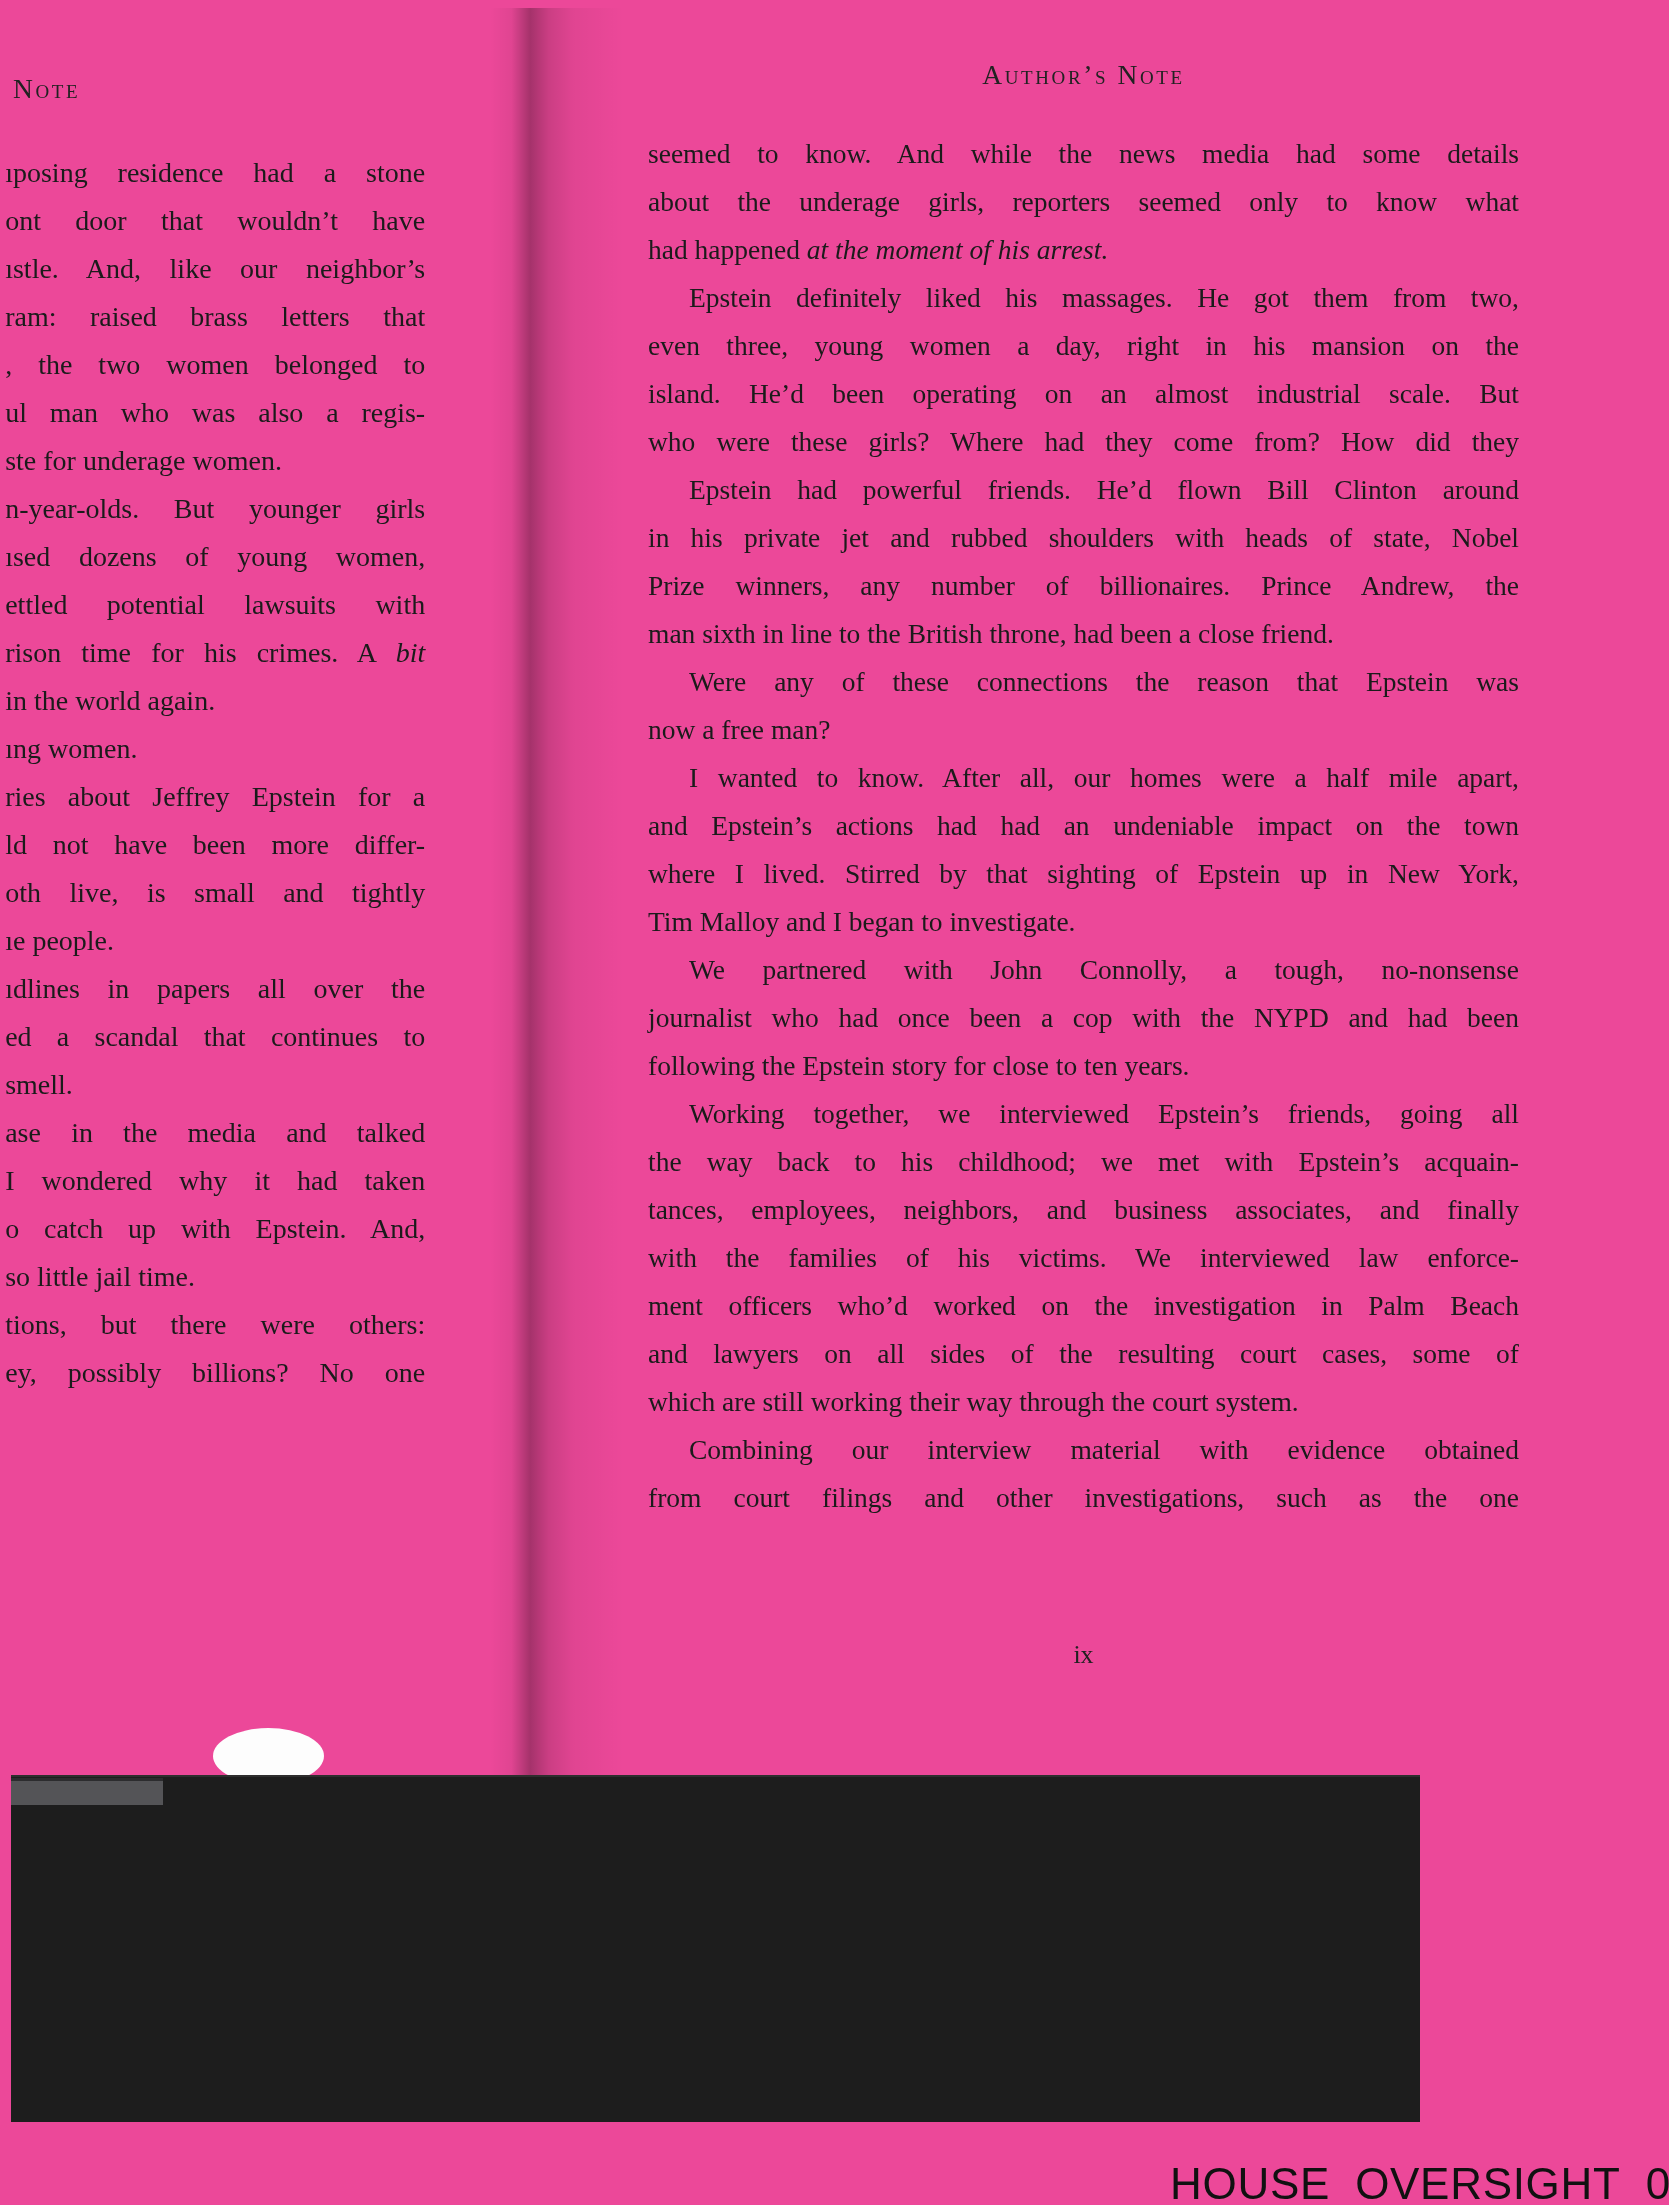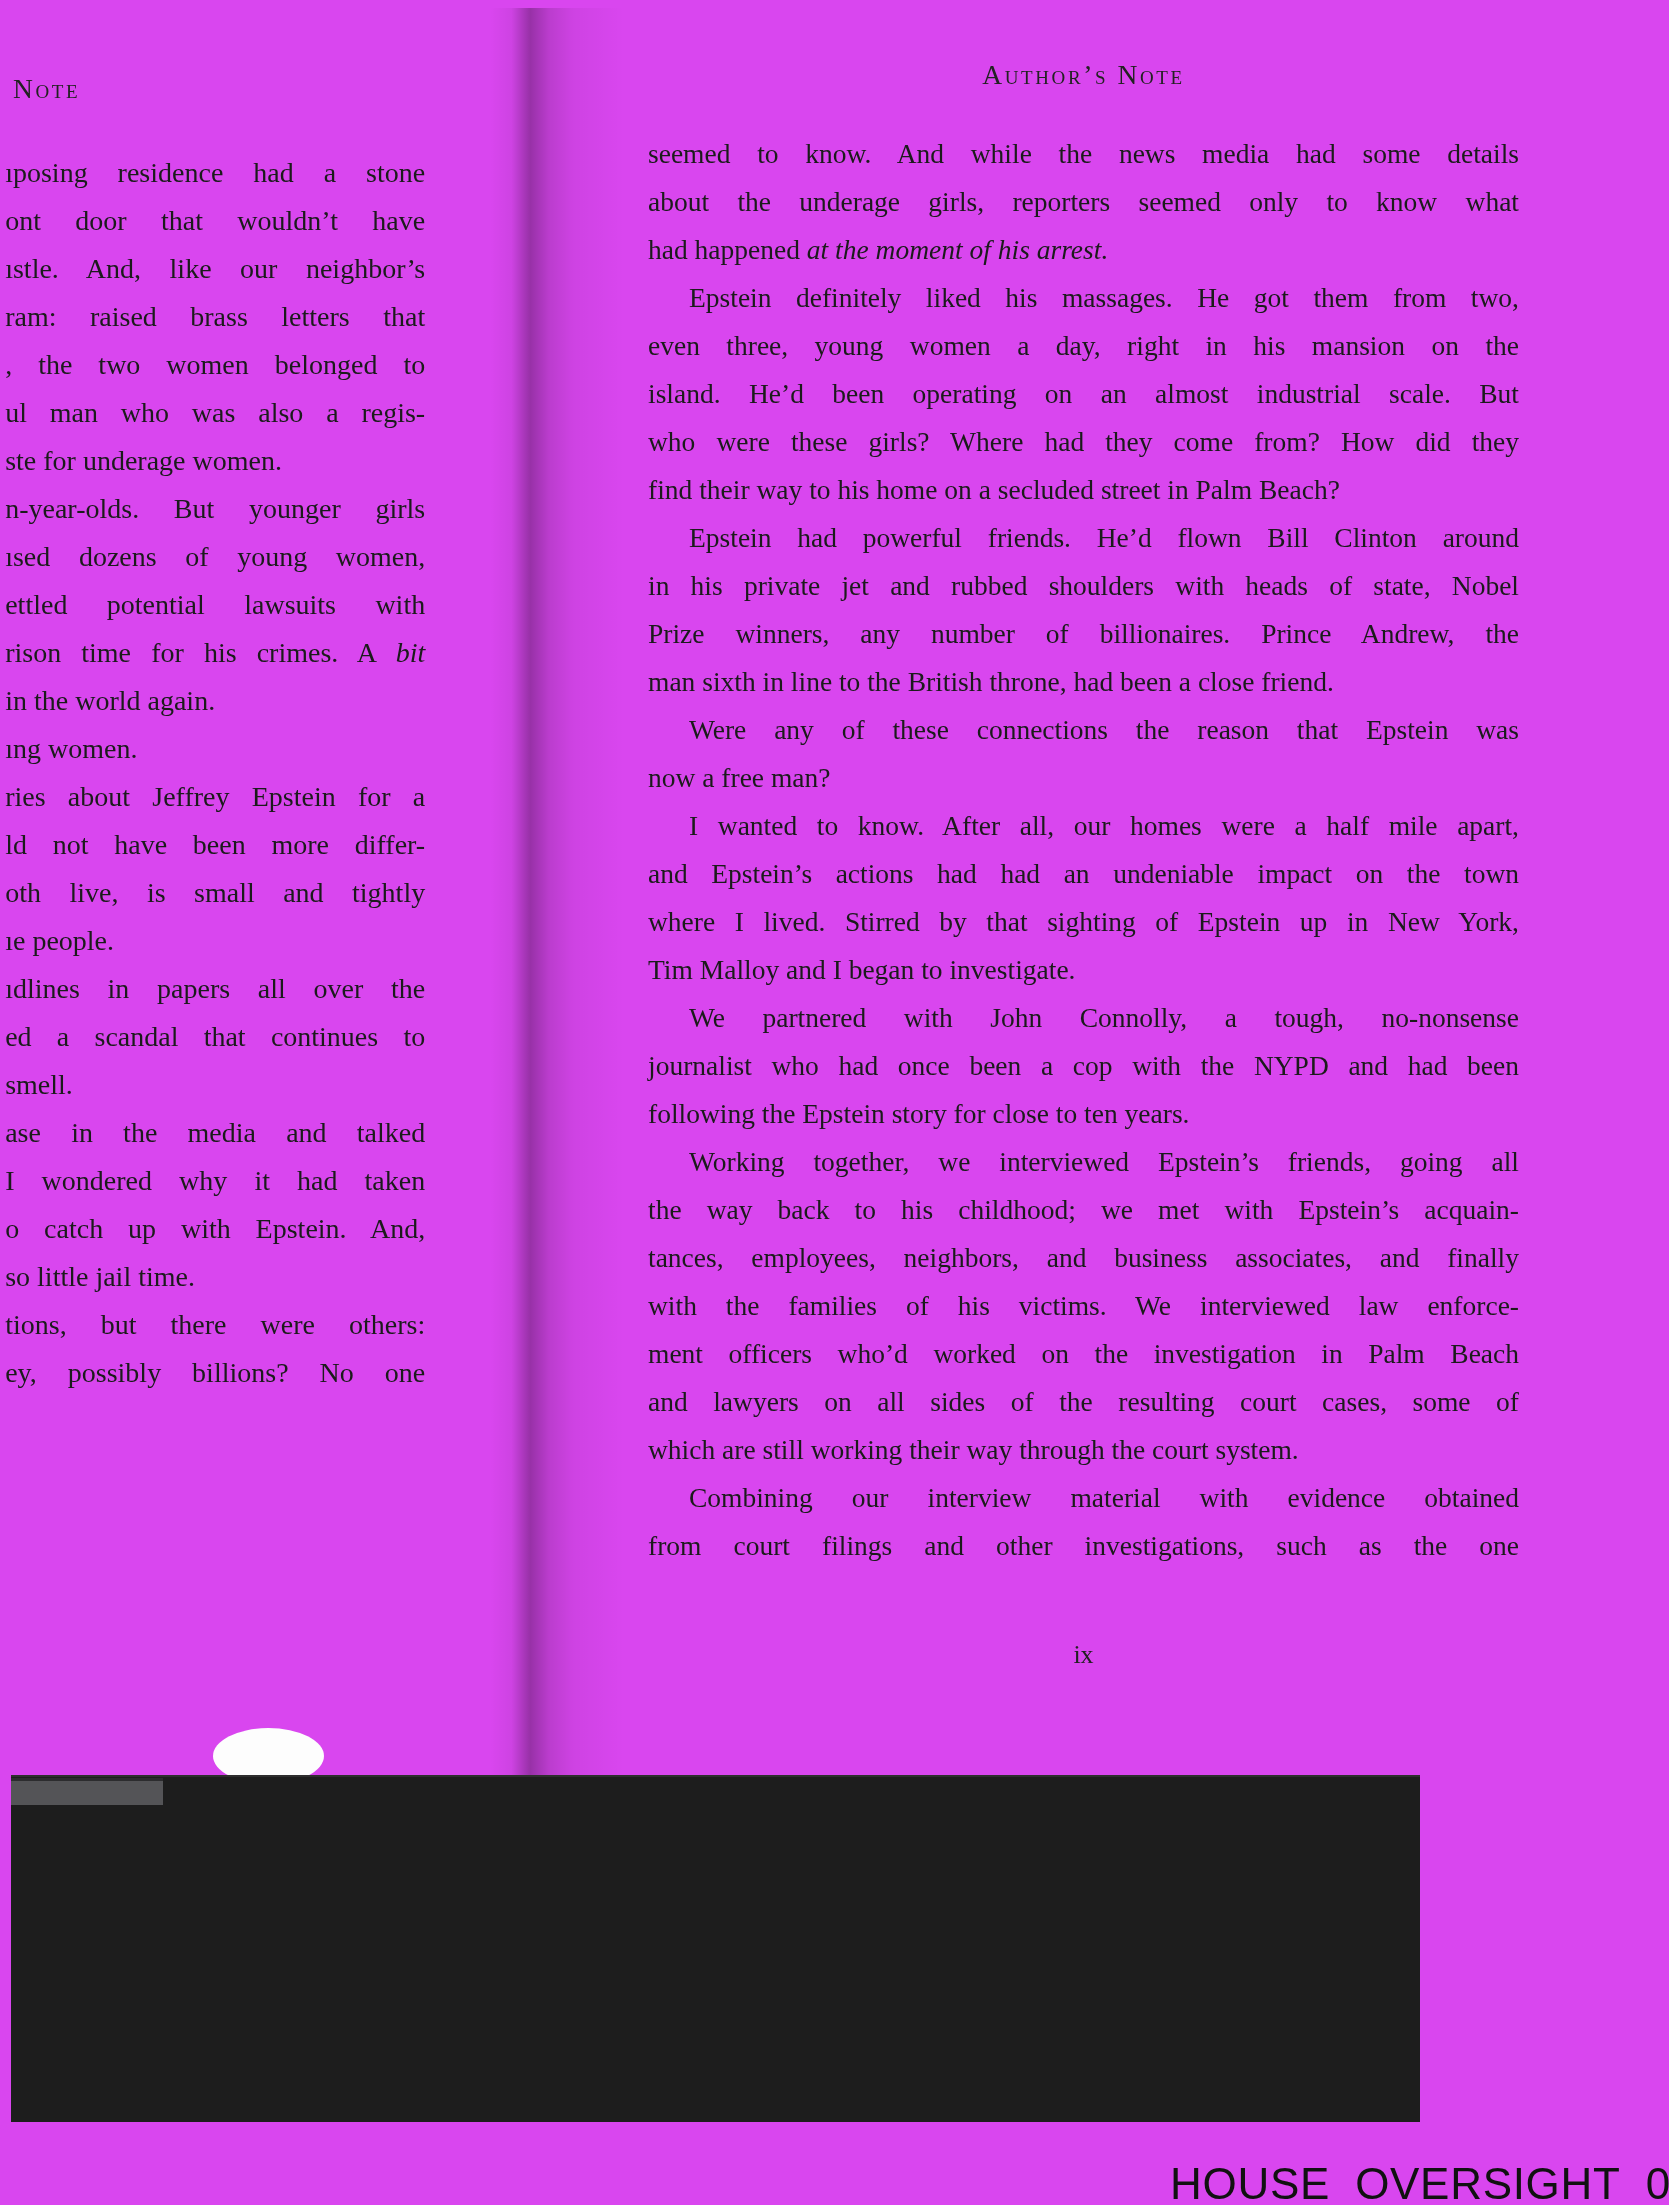--- a/index.html
+++ b/index.html
@@ -1,19 +1,19 @@
 <!DOCTYPE html>
 <html style="font-size:10.5px"><head>
 <meta charset="utf-8">
 <style>
   html,body{margin:0;padding:0;background:#e9e9e9;}
   .sheet{
     position:relative;
     width:1669px;height:2205px;
-    background:#d946ef;
+    background:#ec4899;
     overflow:hidden;
     font-family:"Liberation Serif", serif;
     color:#1b1b1b;
   }
   
   .spine{
     position:absolute;left:490px;top:7.9px;width:134px;height:1767px;
     background:linear-gradient(90deg,
       rgba(0,0,0,0) 0%,
       rgba(0,0,0,0.05) 16%,
@@ -114,21 +114,20 @@
 
   <div class="col col-right">
 
   <div class="line"><span>seemed to know. And while the news media had some details</span><em></em></div>
       <div class="line"><span>about the underage girls, reporters seemed only to know what</span><em></em></div>
       <div class="line end"><span>had happened </span><em>at the moment of his arrest.</em></div>
       <div class="line indent"><span>Epstein definitely liked his massages. He got them from two,</span><em></em></div>
       <div class="line"><span>even three, young women a day, right in his mansion on the</span><em></em></div>
       <div class="line"><span>island. He’d been operating on an almost industrial scale. But</span><em></em></div>
       <div class="line"><span>who were these girls? Where had they come from? How did they</span><em></em></div>
-      <div class="line end"><span>find their way to his home on a secluded street in Palm Beach?</span><em></em></div>
       <div class="line indent"><span>Epstein had powerful friends. He’d flown Bill Clinton around</span><em></em></div>
       <div class="line"><span>in his private jet and rubbed shoulders with heads of state, Nobel</span><em></em></div>
       <div class="line"><span>Prize winners, any number of billionaires. Prince Andrew, the</span><em></em></div>
       <div class="line end"><span>man sixth in line to the British throne, had been a close friend.</span><em></em></div>
       <div class="line indent"><span>Were any of these connections the reason that Epstein was</span><em></em></div>
       <div class="line end"><span>now a free man?</span><em></em></div>
       <div class="line indent"><span>I wanted to know. After all, our homes were a half mile apart,</span><em></em></div>
       <div class="line"><span>and Epstein’s actions had had an undeniable impact on the town</span><em></em></div>
       <div class="line"><span>where I lived. Stirred by that sighting of Epstein up in New York,</span><em></em></div>
       <div class="line end"><span>Tim Malloy and I began to investigate.</span><em></em></div>

